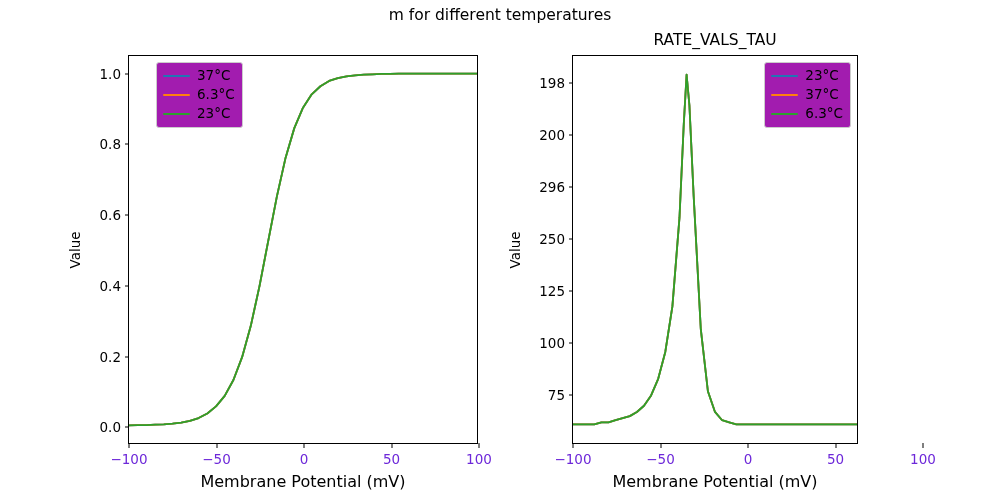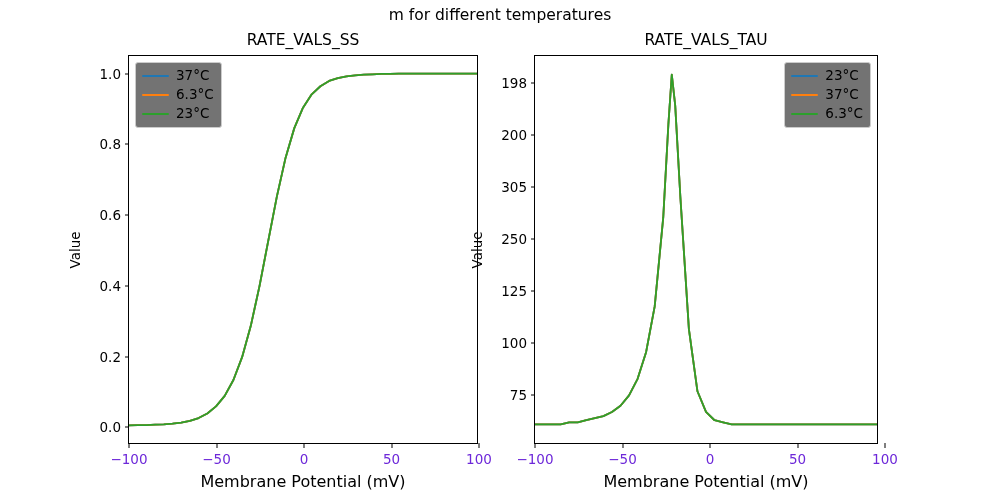--- a/index.html
+++ b/index.html
@@ -103,27 +103,28 @@
     transform-origin: 0 0;
     transform: rotate(-90deg) translate(-50%, 0);
     top: 50%;
   }
   .ylabel.left-lab  { left: -62px; }
   .ylabel.right-lab { left: -66px; }
   
   .legend {
     position: absolute;
     box-sizing: border-box;
-    background: #737373;
+    background: #a21caf;
     border: 0.9px solid #cccccc;
     border-radius: 3px;
     padding: 5px 7px 5px 6px;
     display: flex;
     flex-direction: column;
     gap: 3px;
+    margin-left: 21px;
   }
   .legend.left-leg  { left: 6px;  top: 6px; }
   .legend.right-leg { right: 6px; top: 6px; }
   .legend-row {
     display: flex;
     align-items: center;
     gap: 7px;
     height: 16px;
   }
   .legend-swatch {
@@ -140,21 +141,20 @@
   }
 </style>
 </head>
 <body>
 
 <div id="figure">
 
   <div class="suptitle">m for different temperatures</div>
 
   <div class="axes" id="axes-left" style="left:128px; top:55px; width:350px; height:389px;">
-    <div class="axes-title">RATE_VALS_SS</div>
     <svg class="plot-svg" id="svg-left" viewBox="0 0 350 389" preserveAspectRatio="none">
         <polyline points="0.00,371.32 8.75,370.96 17.50,370.96 26.25,370.61 35.00,370.26 43.75,369.55 52.50,368.49 61.25,366.72 70.00,363.89 78.75,359.29 87.50,352.22 96.25,341.61 105.00,325.70 113.75,302.71 122.50,271.24 131.25,231.28 140.00,186.01 148.75,141.10 157.50,102.20 166.25,72.50 175.00,51.98 183.75,38.55 192.50,30.41 201.25,25.11 210.00,22.28 218.75,20.51 227.50,19.45 236.25,18.74 245.00,18.39 253.75,18.04 262.50,18.04 271.25,17.68 280.00,17.68 288.75,17.68 297.50,17.68 306.25,17.68 315.00,17.68 323.75,17.68 332.50,17.68 341.25,17.68 350.00,17.68" fill="none" stroke="#1f77b4" stroke-width="1.8" stroke-linejoin="round" stroke-linecap="round" vector-effect="non-scaling-stroke"></polyline>
         <polyline points="0.00,371.32 8.75,370.96 17.50,370.96 26.25,370.61 35.00,370.26 43.75,369.55 52.50,368.49 61.25,366.72 70.00,363.89 78.75,359.29 87.50,352.22 96.25,341.61 105.00,325.70 113.75,302.71 122.50,271.24 131.25,231.28 140.00,186.01 148.75,141.10 157.50,102.20 166.25,72.50 175.00,51.98 183.75,38.55 192.50,30.41 201.25,25.11 210.00,22.28 218.75,20.51 227.50,19.45 236.25,18.74 245.00,18.39 253.75,18.04 262.50,18.04 271.25,17.68 280.00,17.68 288.75,17.68 297.50,17.68 306.25,17.68 315.00,17.68 323.75,17.68 332.50,17.68 341.25,17.68 350.00,17.68" fill="none" stroke="#ff7f0e" stroke-width="1.8" stroke-linejoin="round" stroke-linecap="round" vector-effect="non-scaling-stroke"></polyline>
         <polyline points="0.00,371.32 8.75,370.96 17.50,370.96 26.25,370.61 35.00,370.26 43.75,369.55 52.50,368.49 61.25,366.72 70.00,363.89 78.75,359.29 87.50,352.22 96.25,341.61 105.00,325.70 113.75,302.71 122.50,271.24 131.25,231.28 140.00,186.01 148.75,141.10 157.50,102.20 166.25,72.50 175.00,51.98 183.75,38.55 192.50,30.41 201.25,25.11 210.00,22.28 218.75,20.51 227.50,19.45 236.25,18.74 245.00,18.39 253.75,18.04 262.50,18.04 271.25,17.68 280.00,17.68 288.75,17.68 297.50,17.68 306.25,17.68 315.00,17.68 323.75,17.68 332.50,17.68 341.25,17.68 350.00,17.68" fill="none" stroke="#2ca02c" stroke-width="1.8" stroke-linejoin="round" stroke-linecap="round" vector-effect="non-scaling-stroke"></polyline>
       </svg>
     <div id="ticks-left">
         <div class="xtick" style="left: 0px;"></div>
         <div class="xtick-label" style="left: 0px;">−100</div>
         <div class="xtick" style="left: 87.5px;"></div>
         <div class="xtick-label" style="left: 87.5px;">−50</div>
@@ -188,21 +188,21 @@
           <span class="legend-swatch" style="background: rgb(255, 127, 14);"></span>
           <span class="legend-text">6.3°C</span>
         </div>
         <div class="legend-row">
           <span class="legend-swatch" style="background: rgb(44, 160, 44);"></span>
           <span class="legend-text">23°C</span>
         </div>
       </div>
   </div>
 
-  <div class="axes" id="axes-right" style="left:534px; top:55px; width:344px; height:389px;">
+  <div class="axes" id="axes-right" style="left:572px; top:55px; width:286px; height:389px;">
     <div class="axes-title">RATE_VALS_TAU</div>
     <svg class="plot-svg" id="svg-right" viewBox="0 0 350 389" preserveAspectRatio="none">
         <polyline points="0.00,370.28 8.75,370.28 17.50,370.28 26.25,370.28 35.00,368.20 43.75,368.20 52.50,366.12 61.25,364.04 70.00,361.96 78.75,357.80 87.50,351.56 96.25,341.16 105.00,324.51 113.75,297.47 122.50,251.71 131.25,162.26 136.50,68.65 140.00,18.72 143.50,49.93 148.75,141.45 157.50,274.59 166.25,336.99 175.00,357.80 183.75,366.12 192.50,368.20 201.25,370.28 210.00,370.28 218.75,370.28 227.50,370.28 236.25,370.28 245.00,370.28 253.75,370.28 262.50,370.28 271.25,370.28 280.00,370.28 288.75,370.28 297.50,370.28 306.25,370.28 315.00,370.28 323.75,370.28 332.50,370.28 341.25,370.28 350.00,370.28" fill="none" stroke="#1f77b4" stroke-width="1.8" stroke-linejoin="round" stroke-linecap="round" vector-effect="non-scaling-stroke"></polyline>
         <polyline points="0.00,370.28 8.75,370.28 17.50,370.28 26.25,370.28 35.00,368.20 43.75,368.20 52.50,366.12 61.25,364.04 70.00,361.96 78.75,357.80 87.50,351.56 96.25,341.16 105.00,324.51 113.75,297.47 122.50,251.71 131.25,162.26 136.50,68.65 140.00,18.72 143.50,49.93 148.75,141.45 157.50,274.59 166.25,336.99 175.00,357.80 183.75,366.12 192.50,368.20 201.25,370.28 210.00,370.28 218.75,370.28 227.50,370.28 236.25,370.28 245.00,370.28 253.75,370.28 262.50,370.28 271.25,370.28 280.00,370.28 288.75,370.28 297.50,370.28 306.25,370.28 315.00,370.28 323.75,370.28 332.50,370.28 341.25,370.28 350.00,370.28" fill="none" stroke="#ff7f0e" stroke-width="1.8" stroke-linejoin="round" stroke-linecap="round" vector-effect="non-scaling-stroke"></polyline>
         <polyline points="0.00,370.28 8.75,370.28 17.50,370.28 26.25,370.28 35.00,368.20 43.75,368.20 52.50,366.12 61.25,364.04 70.00,361.96 78.75,357.80 87.50,351.56 96.25,341.16 105.00,324.51 113.75,297.47 122.50,251.71 131.25,162.26 136.50,68.65 140.00,18.72 143.50,49.93 148.75,141.45 157.50,274.59 166.25,336.99 175.00,357.80 183.75,366.12 192.50,368.20 201.25,370.28 210.00,370.28 218.75,370.28 227.50,370.28 236.25,370.28 245.00,370.28 253.75,370.28 262.50,370.28 271.25,370.28 280.00,370.28 288.75,370.28 297.50,370.28 306.25,370.28 315.00,370.28 323.75,370.28 332.50,370.28 341.25,370.28 350.00,370.28" fill="none" stroke="#2ca02c" stroke-width="1.8" stroke-linejoin="round" stroke-linecap="round" vector-effect="non-scaling-stroke"></polyline>
       </svg>
     <div id="ticks-right">
         <div class="xtick" style="left: 0px;"></div>
         <div class="xtick-label" style="left: 0px;">−100</div>
         <div class="xtick" style="left: 87.5px;"></div>
@@ -215,21 +215,21 @@
         <div class="xtick-label" style="left: 350px;">100</div>
         <div class="ytick" style="top: 339.075px;"></div>
         <div class="ytick-label" style="top: 339.075px;">75</div>
         <div class="ytick" style="top: 287.07px;"></div>
         <div class="ytick-label" style="top: 287.07px;">100</div>
         <div class="ytick" style="top: 235.064px;"></div>
         <div class="ytick-label" style="top: 235.064px;">125</div>
         <div class="ytick" style="top: 183.059px;"></div>
         <div class="ytick-label" style="top: 183.059px;">250</div>
         <div class="ytick" style="top: 131.053px;"></div>
-        <div class="ytick-label" style="top: 131.053px;">305</div>
+        <div class="ytick-label" style="top: 131.053px;">296</div>
         <div class="ytick" style="top: 79.0481px;"></div>
         <div class="ytick-label" style="top: 79.0481px;">200</div>
         <div class="ytick" style="top: 27.0428px;"></div>
         <div class="ytick-label" style="top: 27.0428px;">198</div>
       </div>
     <div class="xlabel">Membrane Potential (mV)</div>
     <div class="ylabel right-lab">Value</div>
     <div class="legend right-leg" id="legend-right">
         <div class="legend-row">
           <span class="legend-swatch" style="background: rgb(31, 119, 180);"></span>

